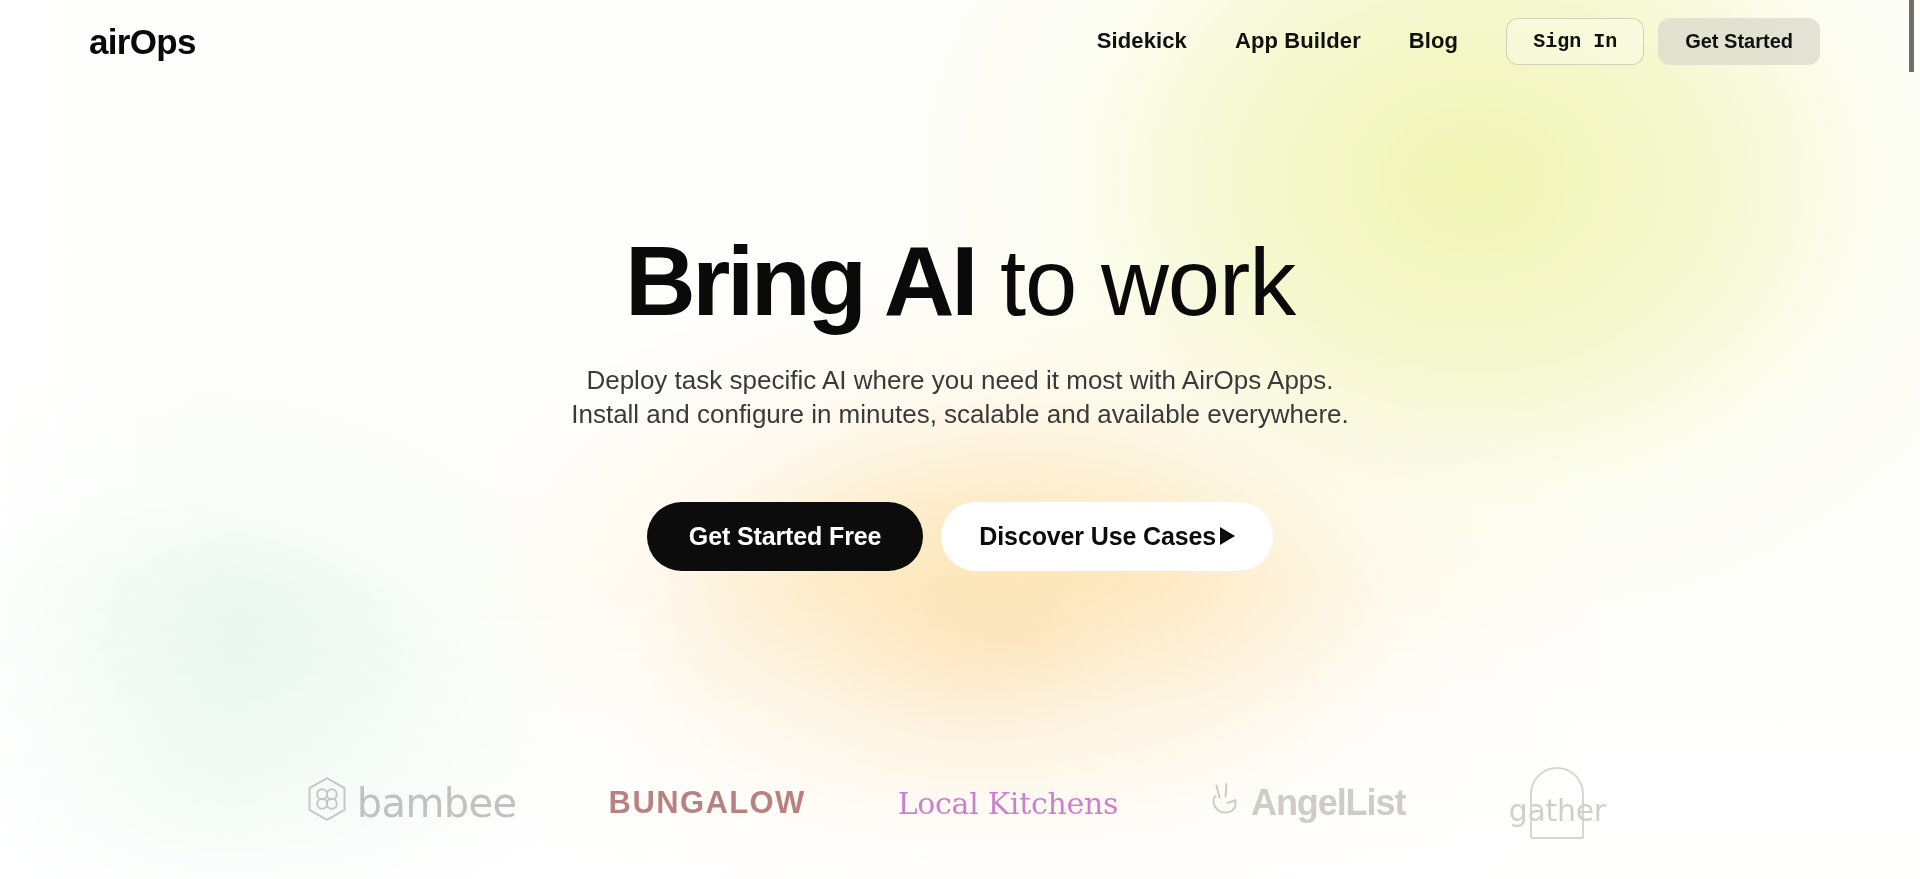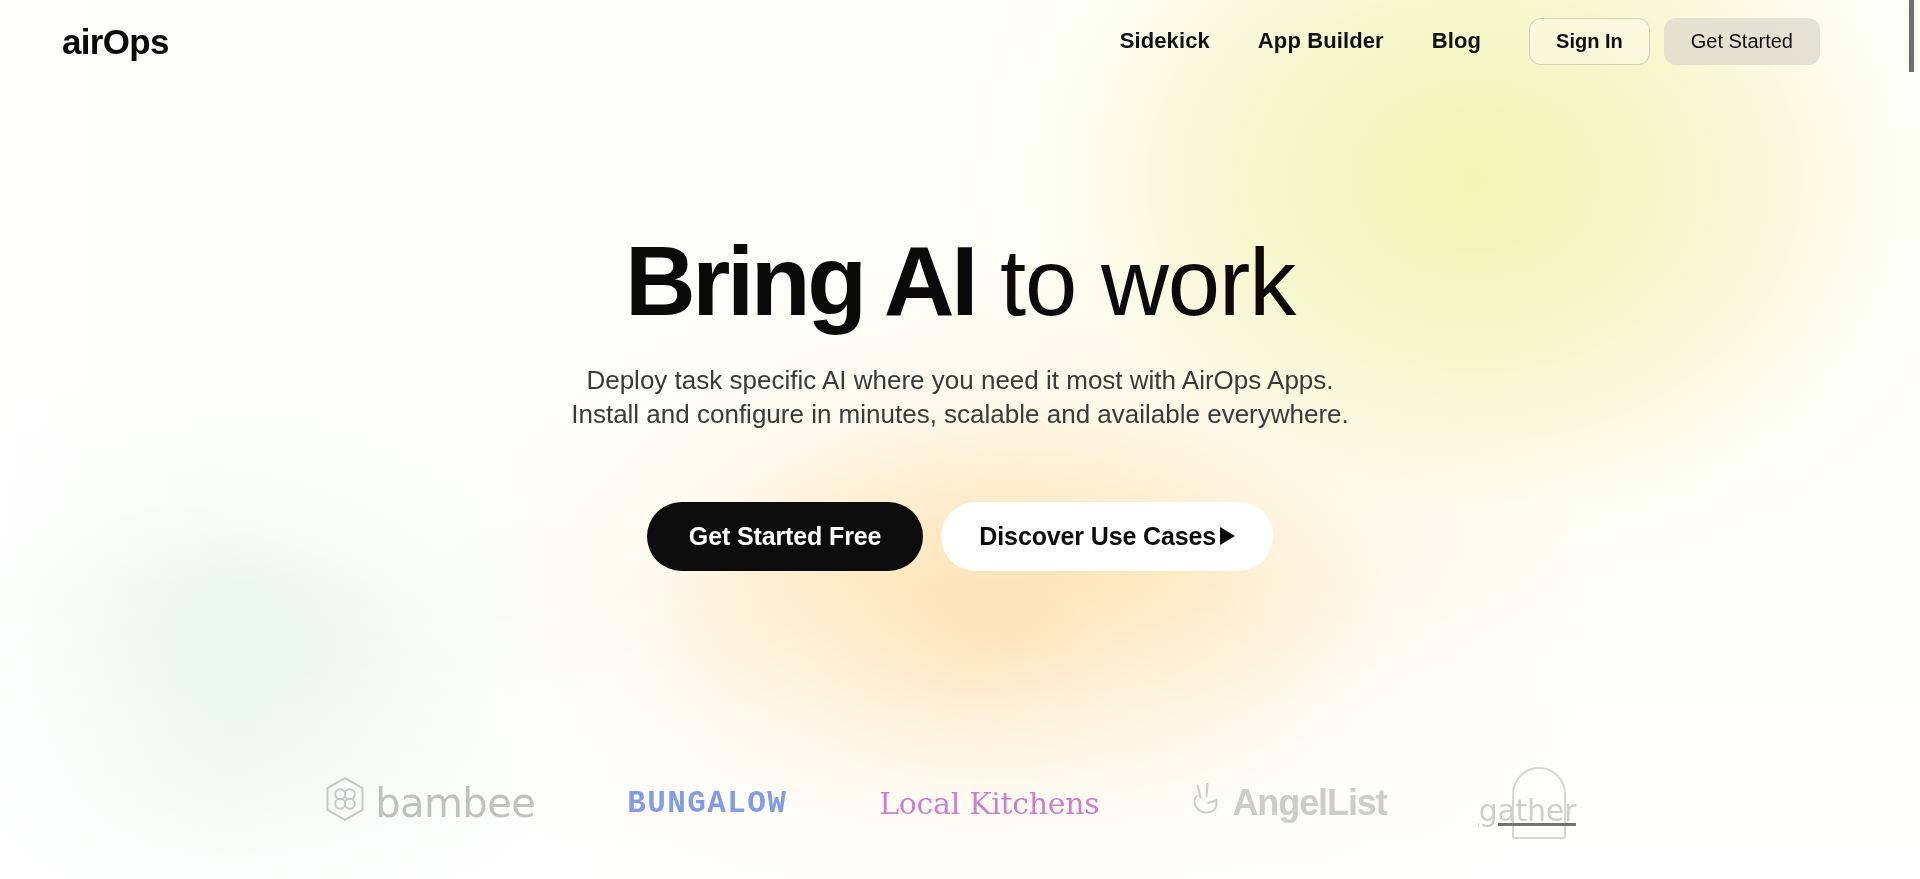--- a/index.html
+++ b/index.html
@@ -115,21 +115,21 @@
   }
 
   
   .header {
     position: absolute;
     top: 0; left: 0;
     width: 1920px;
     height: 82px;
     display: flex;
     align-items: center;
-    padding: 0 100px 0 62px;
+    padding: 0 100px 0 89px;
   }
 
   .logo {
     font-family: "Liberation Sans", sans-serif;
     font-size: 35px;
     font-weight: 700;
     letter-spacing: -0.02em;
     color: #0a0a0a;
     line-height: 1;
     user-select: none;
@@ -156,27 +156,27 @@
     margin-left: 24px;
     font-size: 20px;
     font-weight: 700;
     color: #101010;
     background: rgba(255,255,255,0.30);
     border: 1px solid rgba(120,120,100,0.30);
     border-radius: 12px;
     padding: 11px 26px;
     cursor: pointer;
     white-space: nowrap;
-    font-family: Liberation Sans, sans-serif;
+    font-family: Liberation Mono, monospace;
   }
 
   .btn-getstarted {
     margin-left: 14px;
     font-size: 20px;
-    font-weight: 400;
+    font-weight: 700;
     color: #101010;
     background: rgba(219,219,205,0.78);
     border: none;
     border-radius: 12px;
     padding: 12px 27px;
     cursor: pointer;
     white-space: nowrap;
     font-family: "Liberation Sans", sans-serif;
     text-align: center;
   }
@@ -296,23 +296,23 @@
     font-size: 40px;
     color: #8e9490;
     font-weight: 400;
     letter-spacing: -0.015em;
     font-family: "DejaVu Sans", sans-serif;
   }
 
   .logo-bungalow {
     font-size: 31px;
     font-weight: 700;
-    color: #1d4ed8;
+    color: #7f1d1d;
     letter-spacing: 0.045em;
-    font-family: Liberation Mono, monospace;
+    font-family: Liberation Sans, sans-serif;
   }
 
   .logo-localkitchens {
     font-size: 30px;
     font-weight: 400;
     color: #a21caf;
     font-family: "DejaVu Serif", "Liberation Serif", serif;
     letter-spacing: -0.01em;
   }
 
@@ -326,22 +326,21 @@
     letter-spacing: -0.03em;
     font-family: "Liberation Sans", sans-serif;
   }
 
   .logo-gather {
     position: relative;
     width: 120px;
     height: 78px;
     display: flex;
     align-items: center;
-    justify-content: flex-start;
-    text-decoration: underline;
+    justify-content: center;
   }
 
   .gather-arch {
     position: absolute;
     left: 50%;
     top: 0;
     transform: translateX(-50%);
   }
 
   .gather-word {

